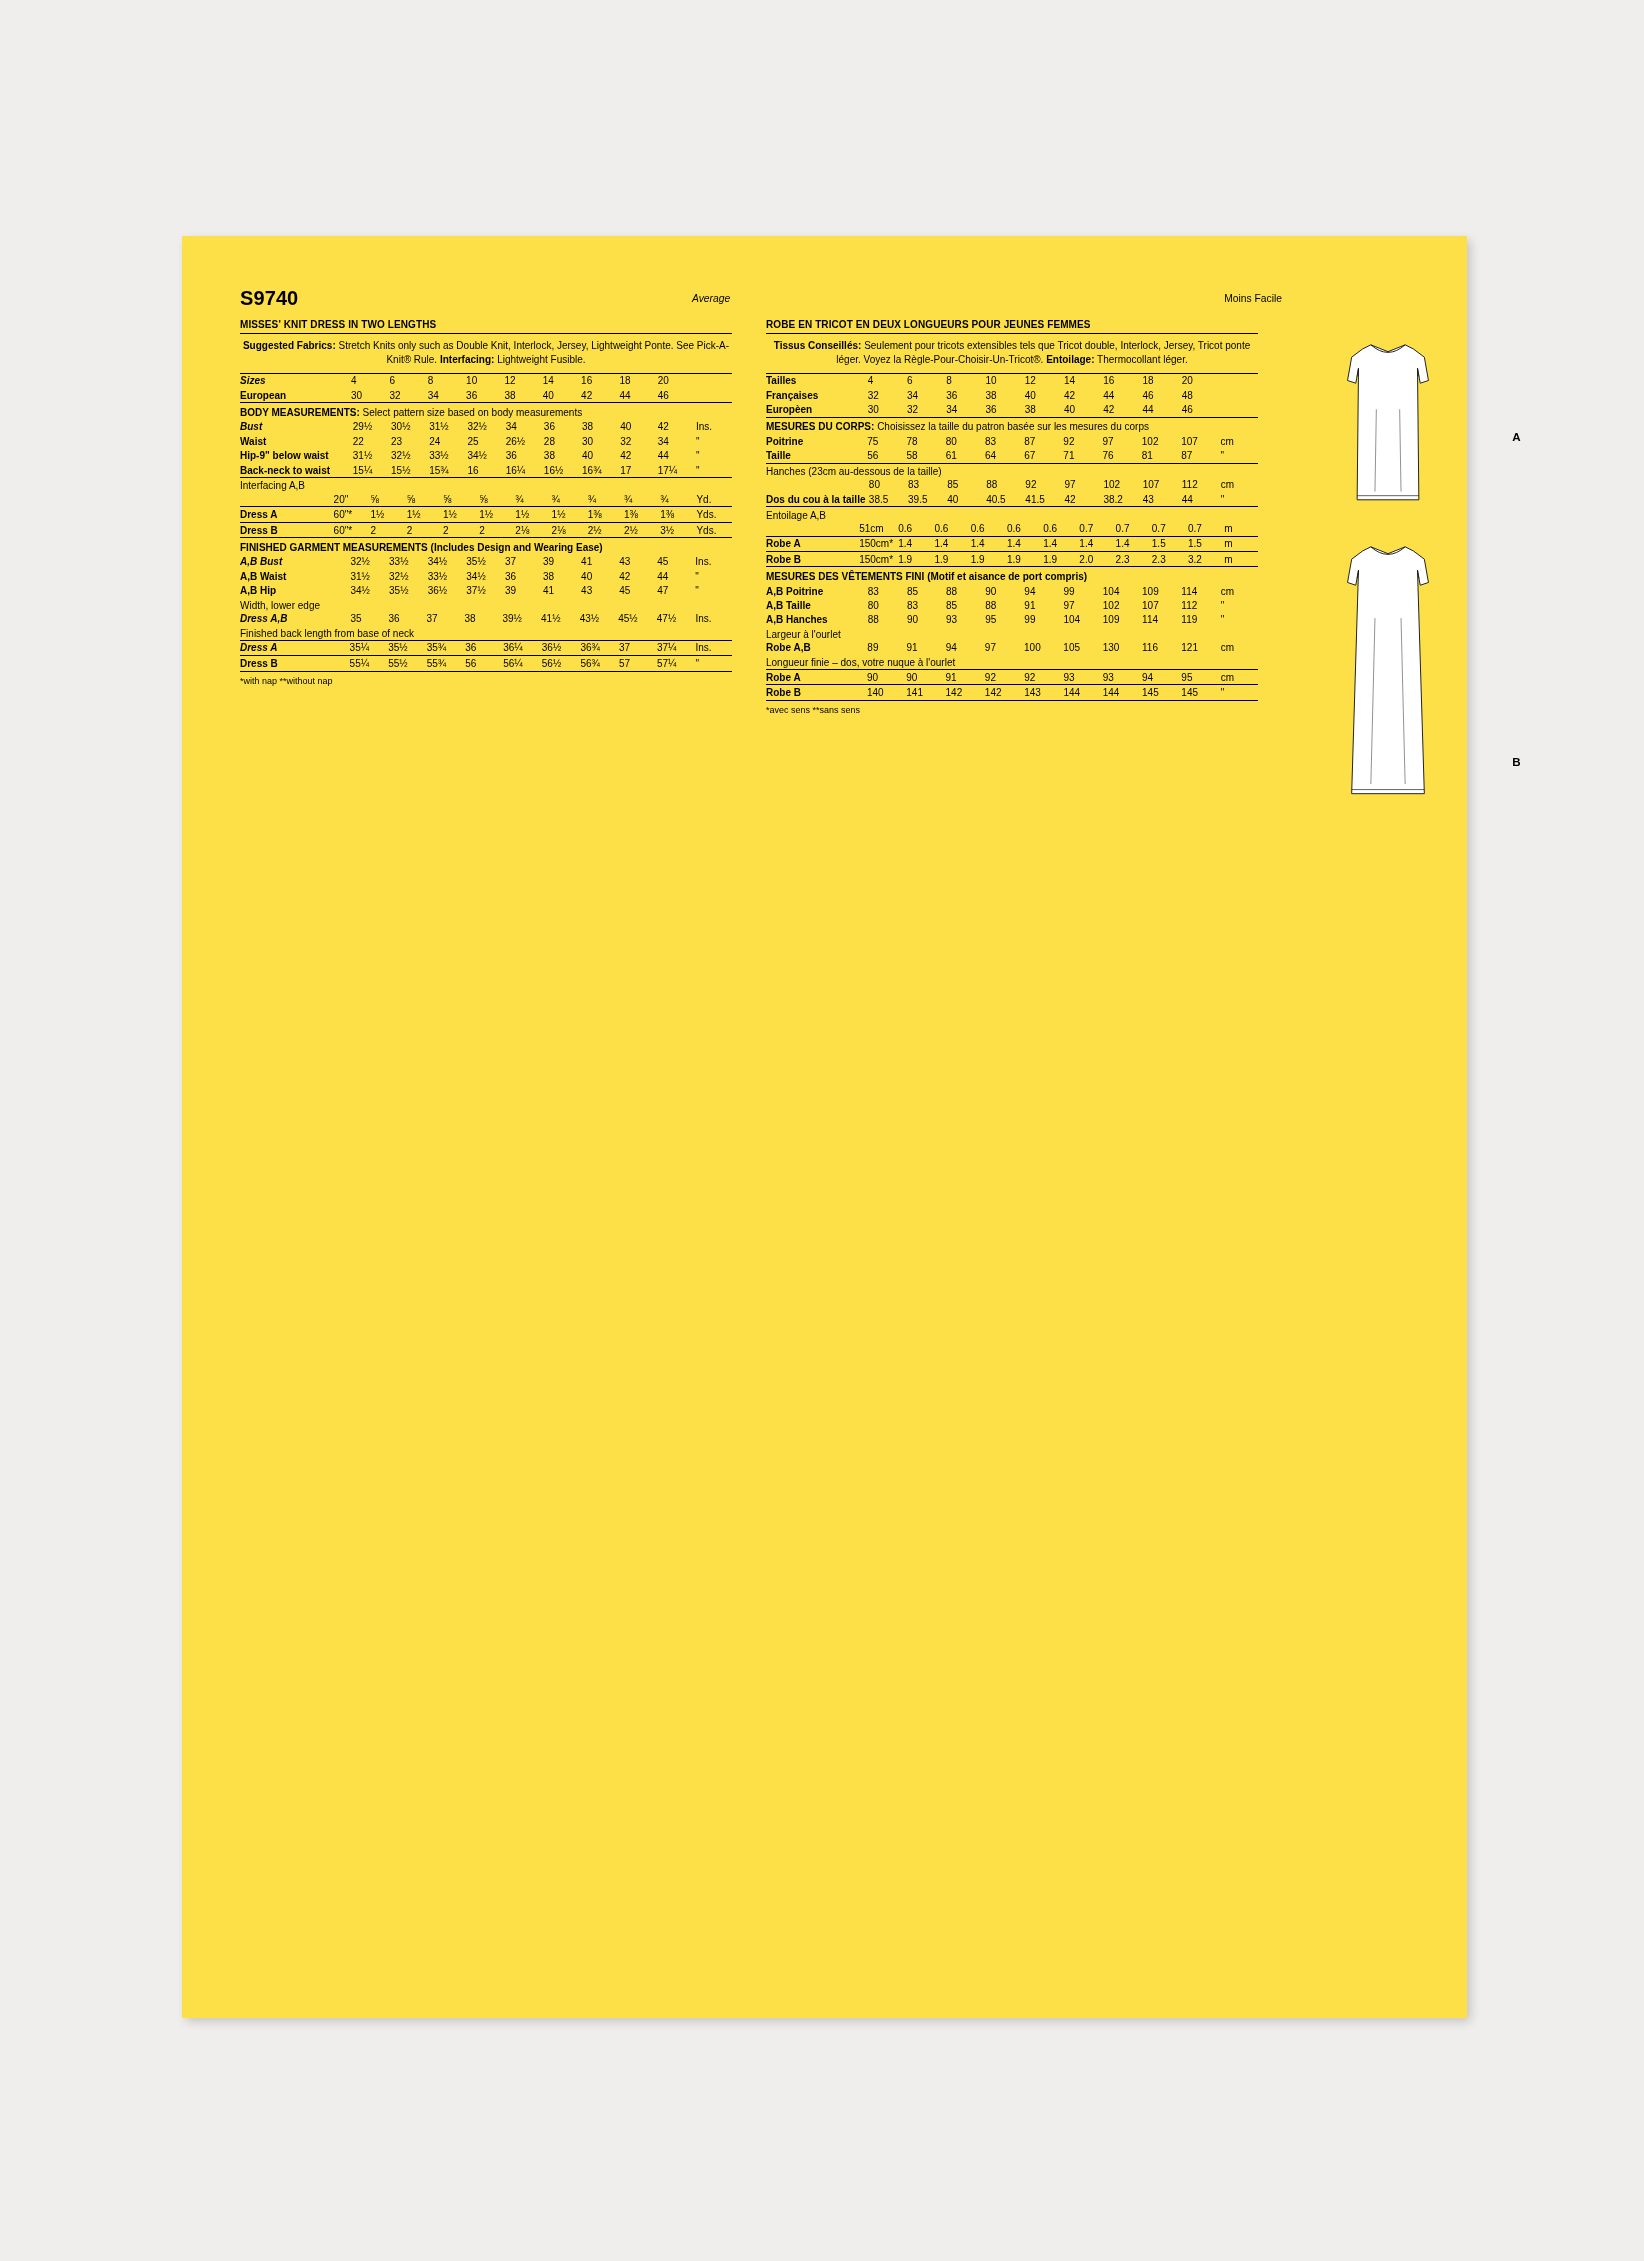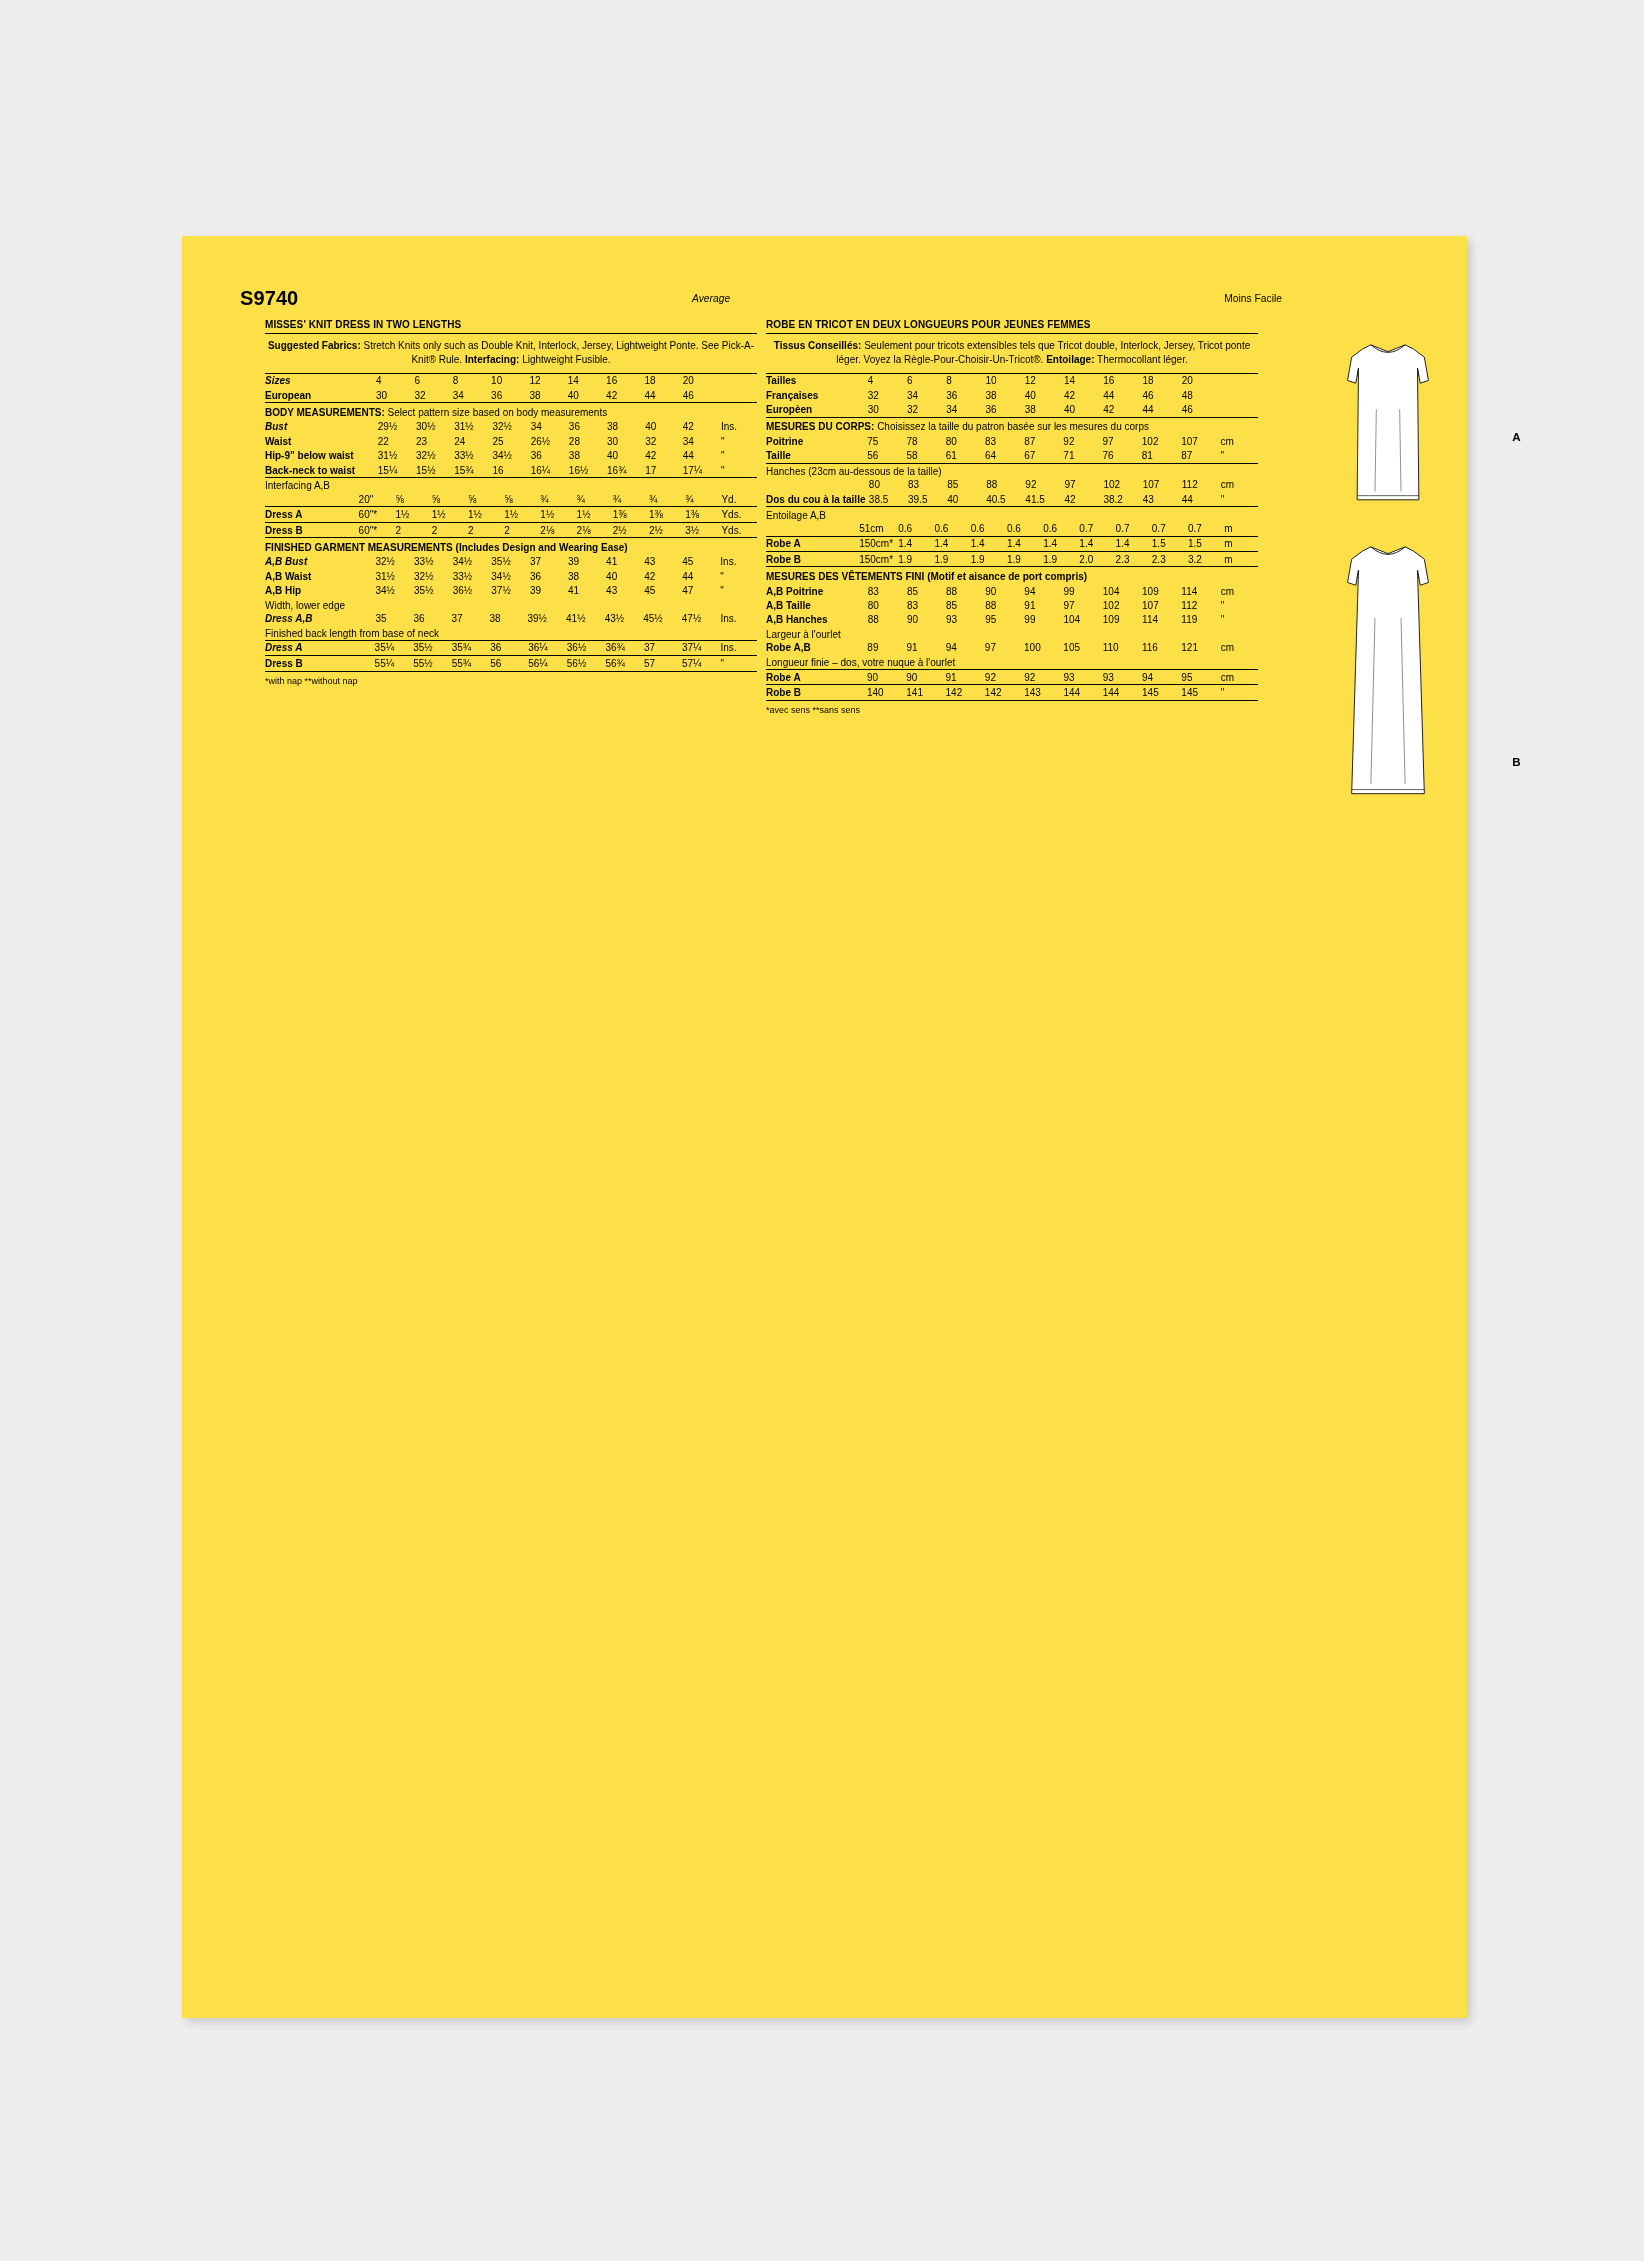--- a/index.html
+++ b/index.html
@@ -57,21 +57,21 @@
 
   
   .cols {
     position: relative;
   }
   .col {
     position: absolute;
     top: 0;
     width: 492px;
   }
-  .col-en { left: 0; margin-left: 25px; }
+  .col-en { left: 0; }
   .col-fr { left: 526px; }
 
   .titlebar {
     font-size: 10px;
     font-weight: bold;
     letter-spacing: 0.1px;
     padding-bottom: 3.4px;
     border-bottom: 1.1px solid #000;
     text-transform: uppercase;
   }
@@ -634,21 +634,21 @@
         <table class="t">
           <tbody>
               <tr>
             <td class="lab w-lab2">Robe A,B</td>
             <td class="num w-c">89</td>
             <td class="num w-c">91</td>
             <td class="num w-c">94</td>
             <td class="num w-c">97</td>
             <td class="num w-c">100</td>
             <td class="num w-c">105</td>
-            <td class="num w-c">110</td>
+            <td class="num w-c">130</td>
             <td class="num w-c">116</td>
             <td class="num w-c">121</td>
             <td class="unit w-u">cm</td>
           </tr>
         </tbody>
           </table>
 
         <div class="subt">Longueur finie – dos, votre nuque à l'ourlet</div>
 
         <table class="t">

